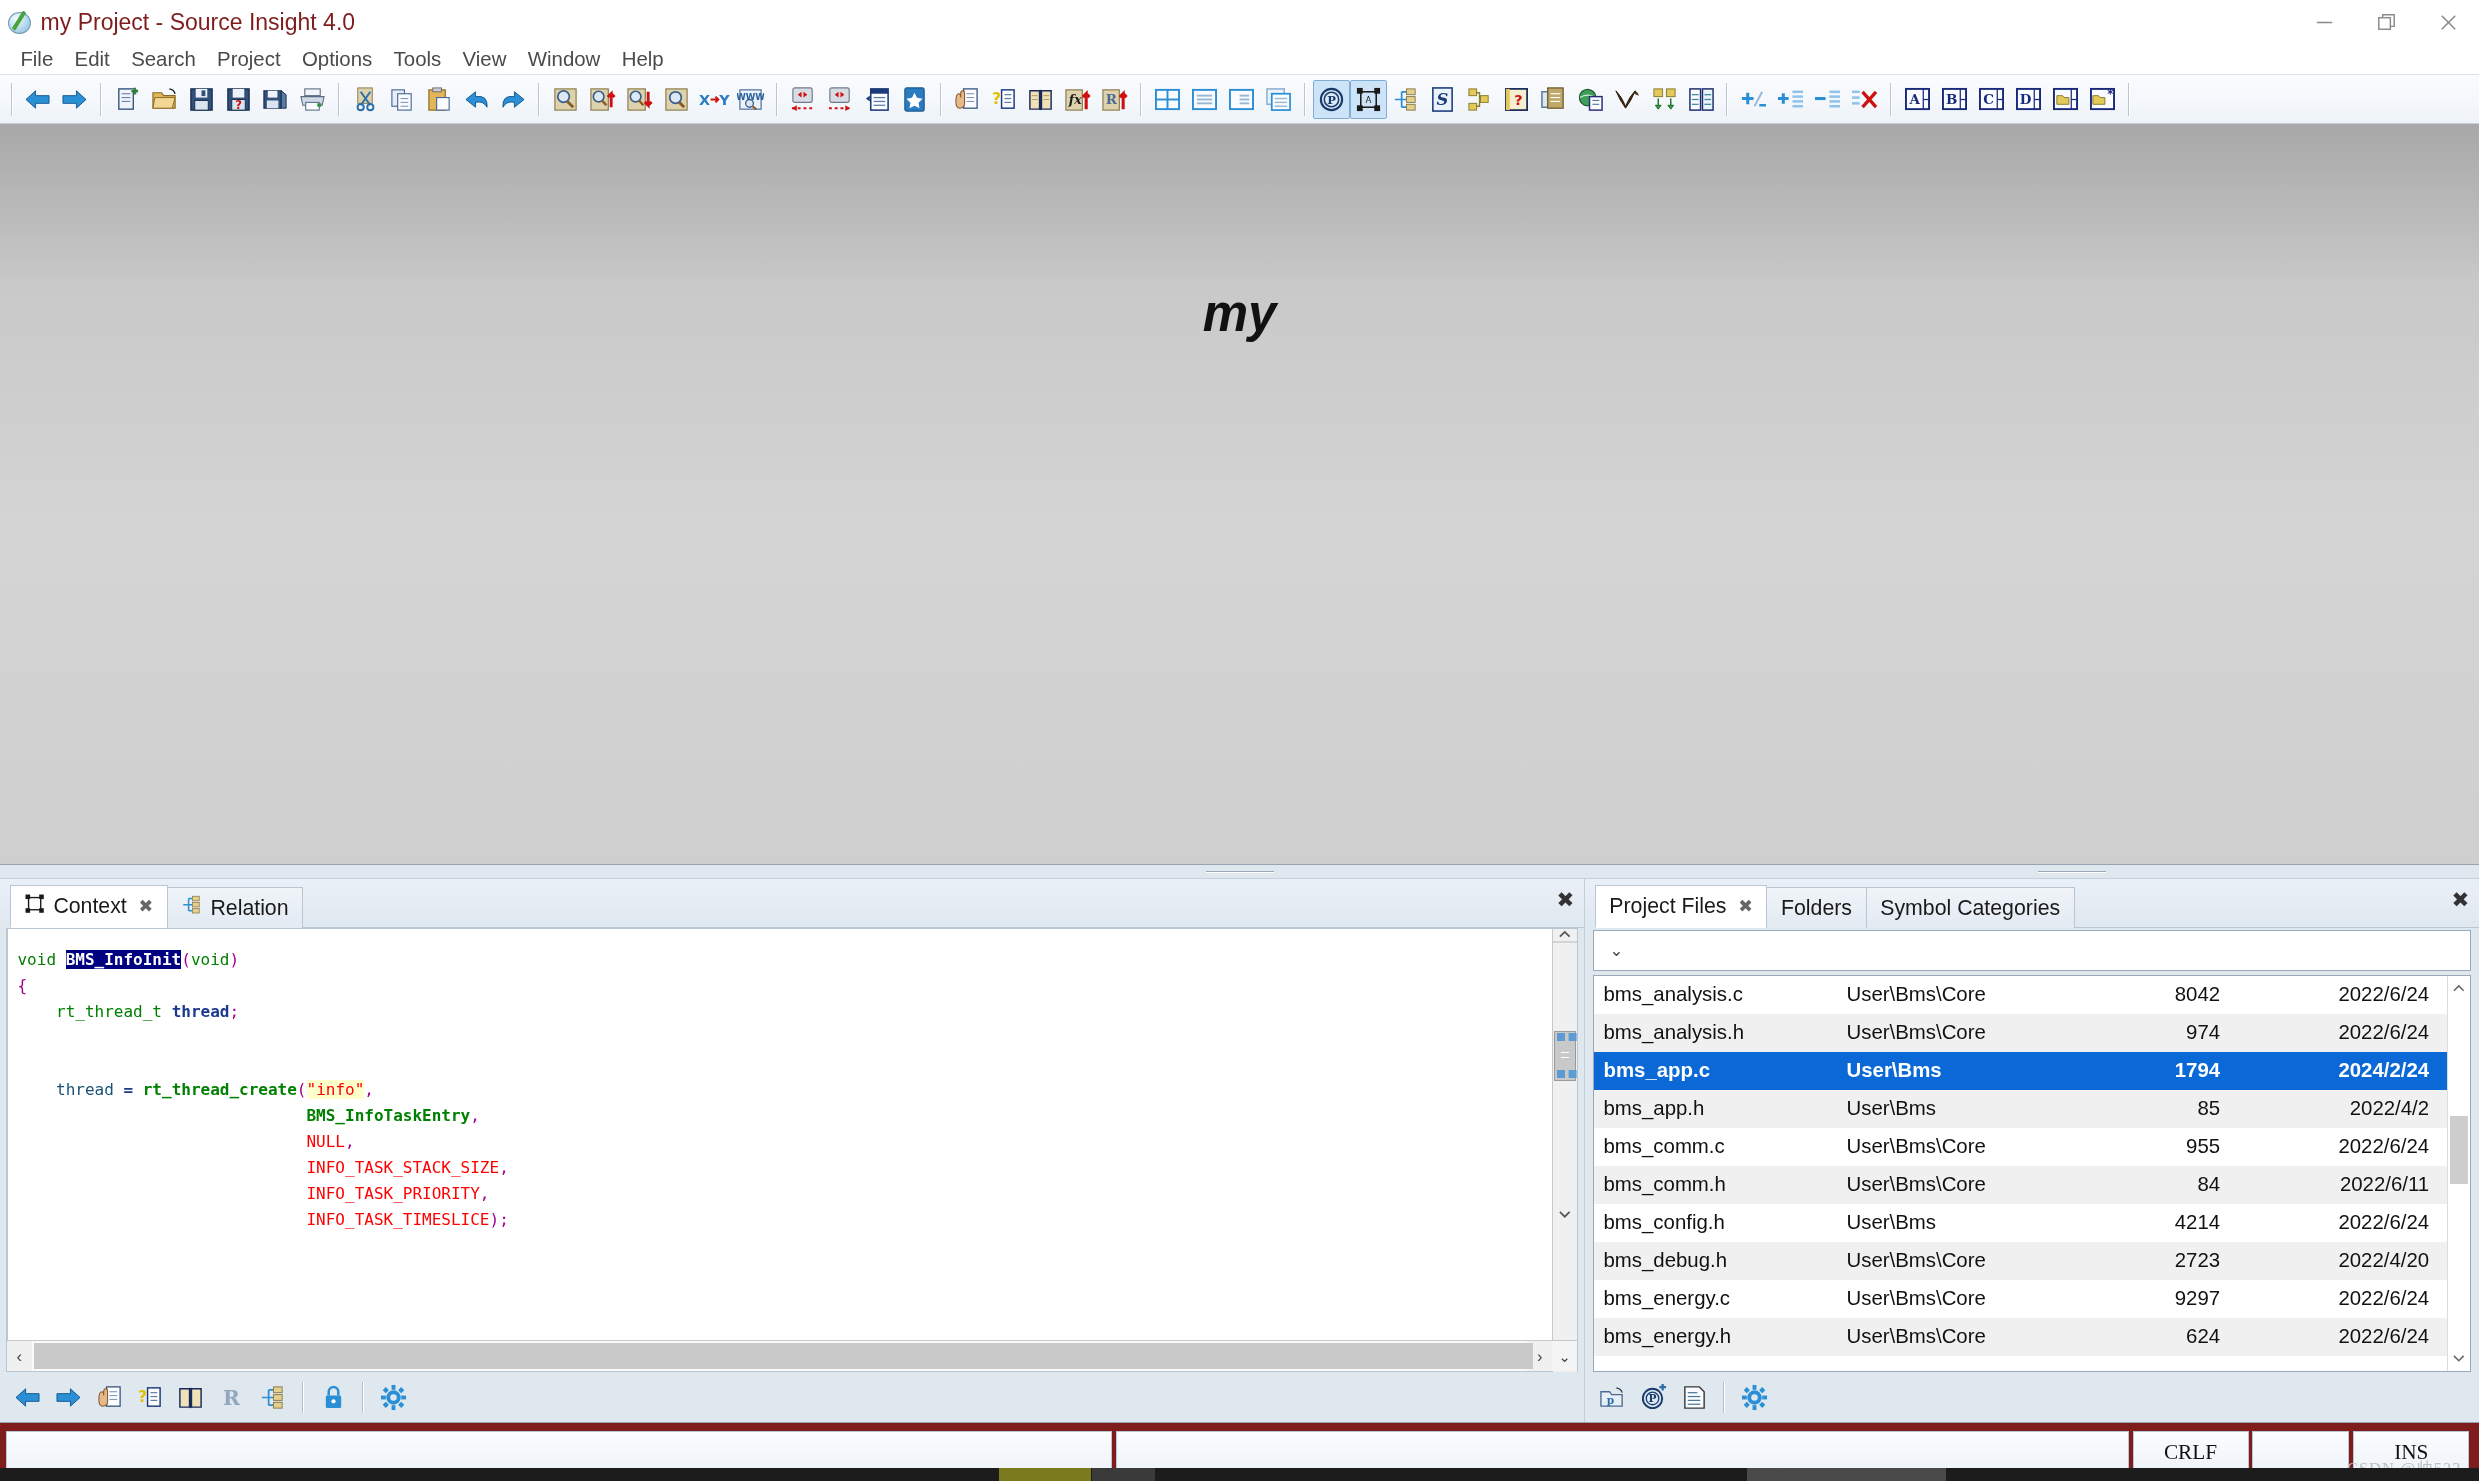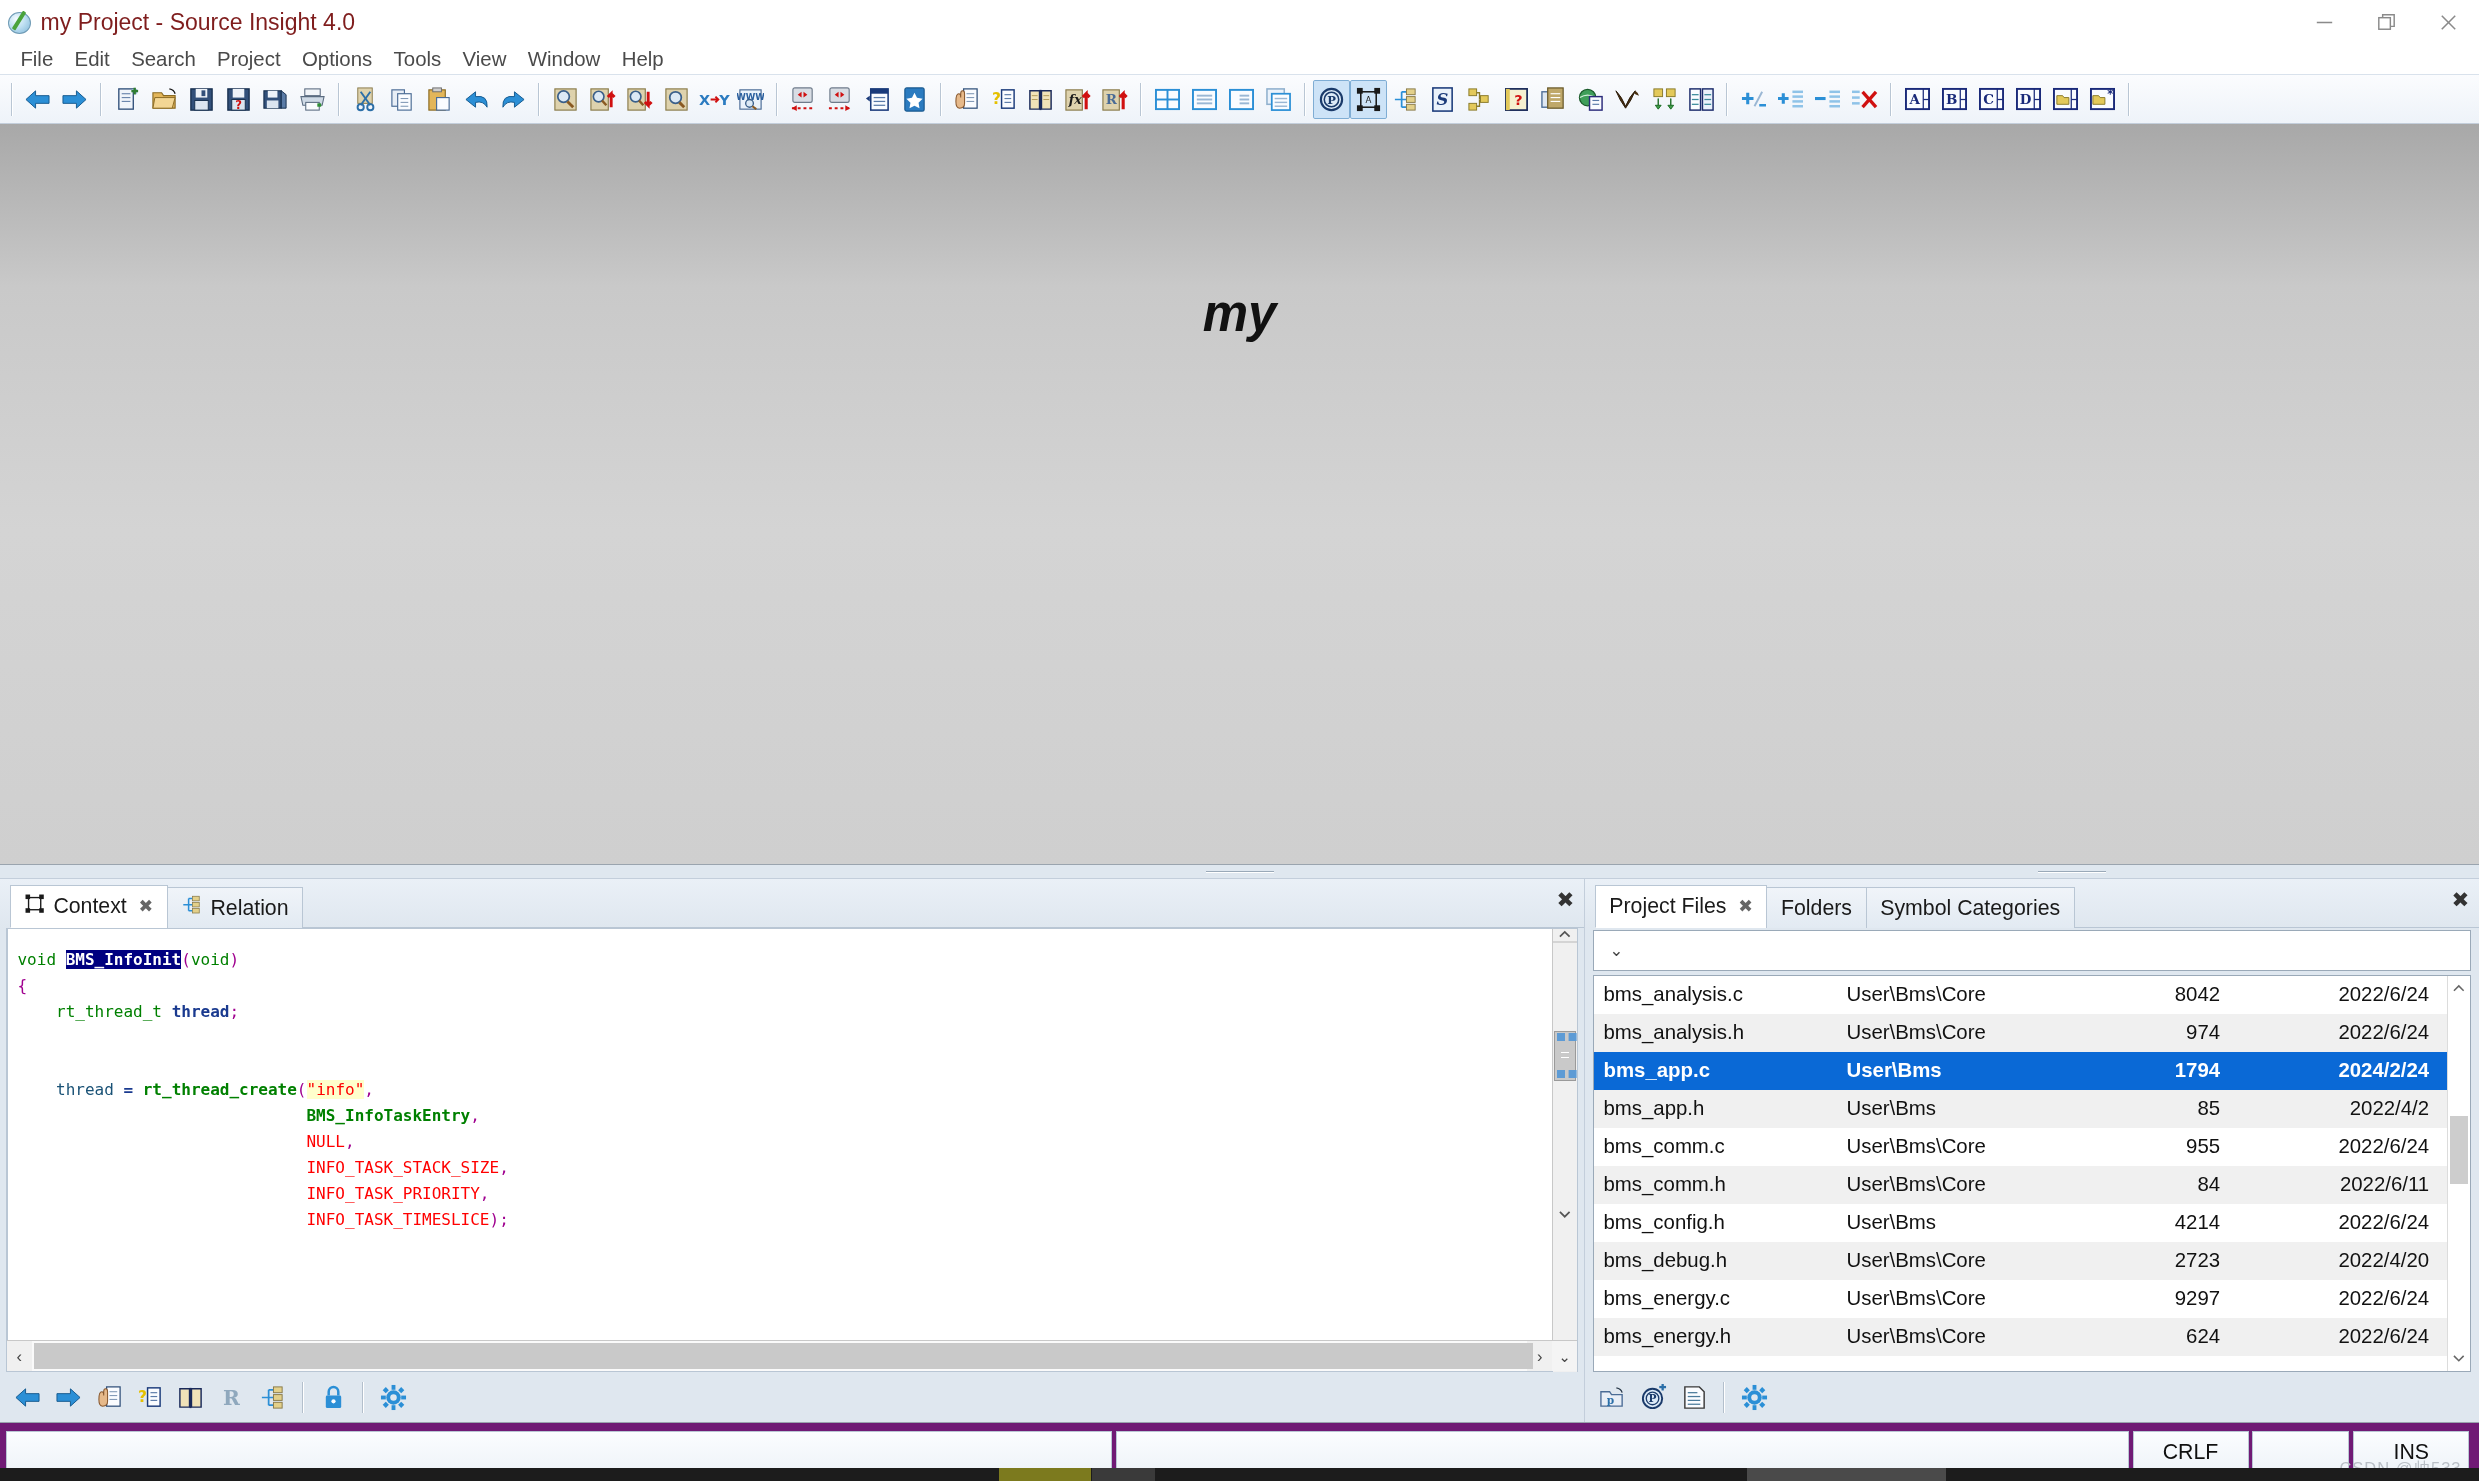--- a/index.html
+++ b/index.html
@@ -185,22 +185,22 @@
   .td.c-mod  { flex:0 0 209px; text-align:right; }
   .td.c-m    { flex:1 1 auto; }
 
   .tbl-vscroll { flex:0 0 23px; background:#fff; border-left:1px solid #dcdcdc; display:flex; flex-direction:column;}
   .tvbtn { height:25px; display:flex; align-items:center; justify-content:center; }
   .tvtrack{ flex:1 1 auto; position:relative;}
   .tvthumb{ position:absolute; left:1.9px; right:1.9px; top:115px; height:68px; background:#cdcdcd;}
 
   
   .statusbar {
-    height: 60px; flex:0 0 60px; background:#701a75; display:flex; align-items:center;
-    padding: 0 5.8px; gap:0px; border-top:1px solid #9aa4ae; position:relative;
+    height: 60px; flex:0 0 60px; background:#7f1d1d; display:flex; align-items:center;
+    padding: 0 5.8px; gap:0px; border-top:1px solid #9aa4ae; position:relative;font-family:Liberation Serif, serif;
   }
   .sb-cell {
     height:43px; border:1px solid #b9c6d4; background:linear-gradient(#fbfdff,#eef3f8);
     display:flex; align-items:center; justify-content:center; font-size:21.3px; color:#111;
     margin-right:3.9px;
   }
   .sb-main { flex:0 0 1106px; }
   .sb-b { flex:1 1 auto; }
   .sb-crlf { flex:0 0 116px; }
   .sb-gap  { flex:0 0 97px; }

